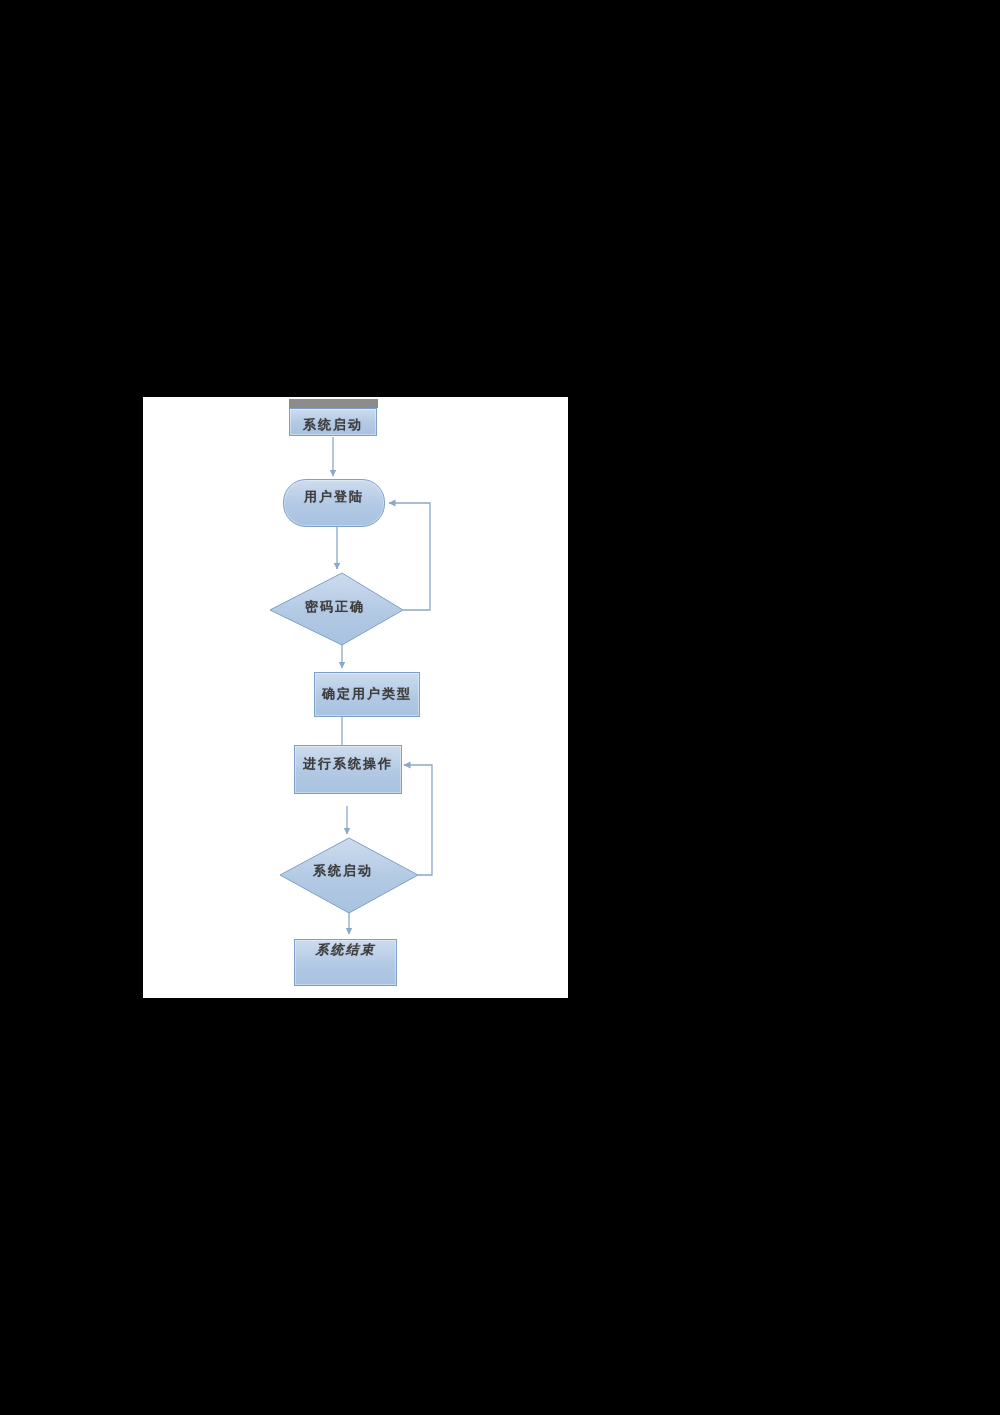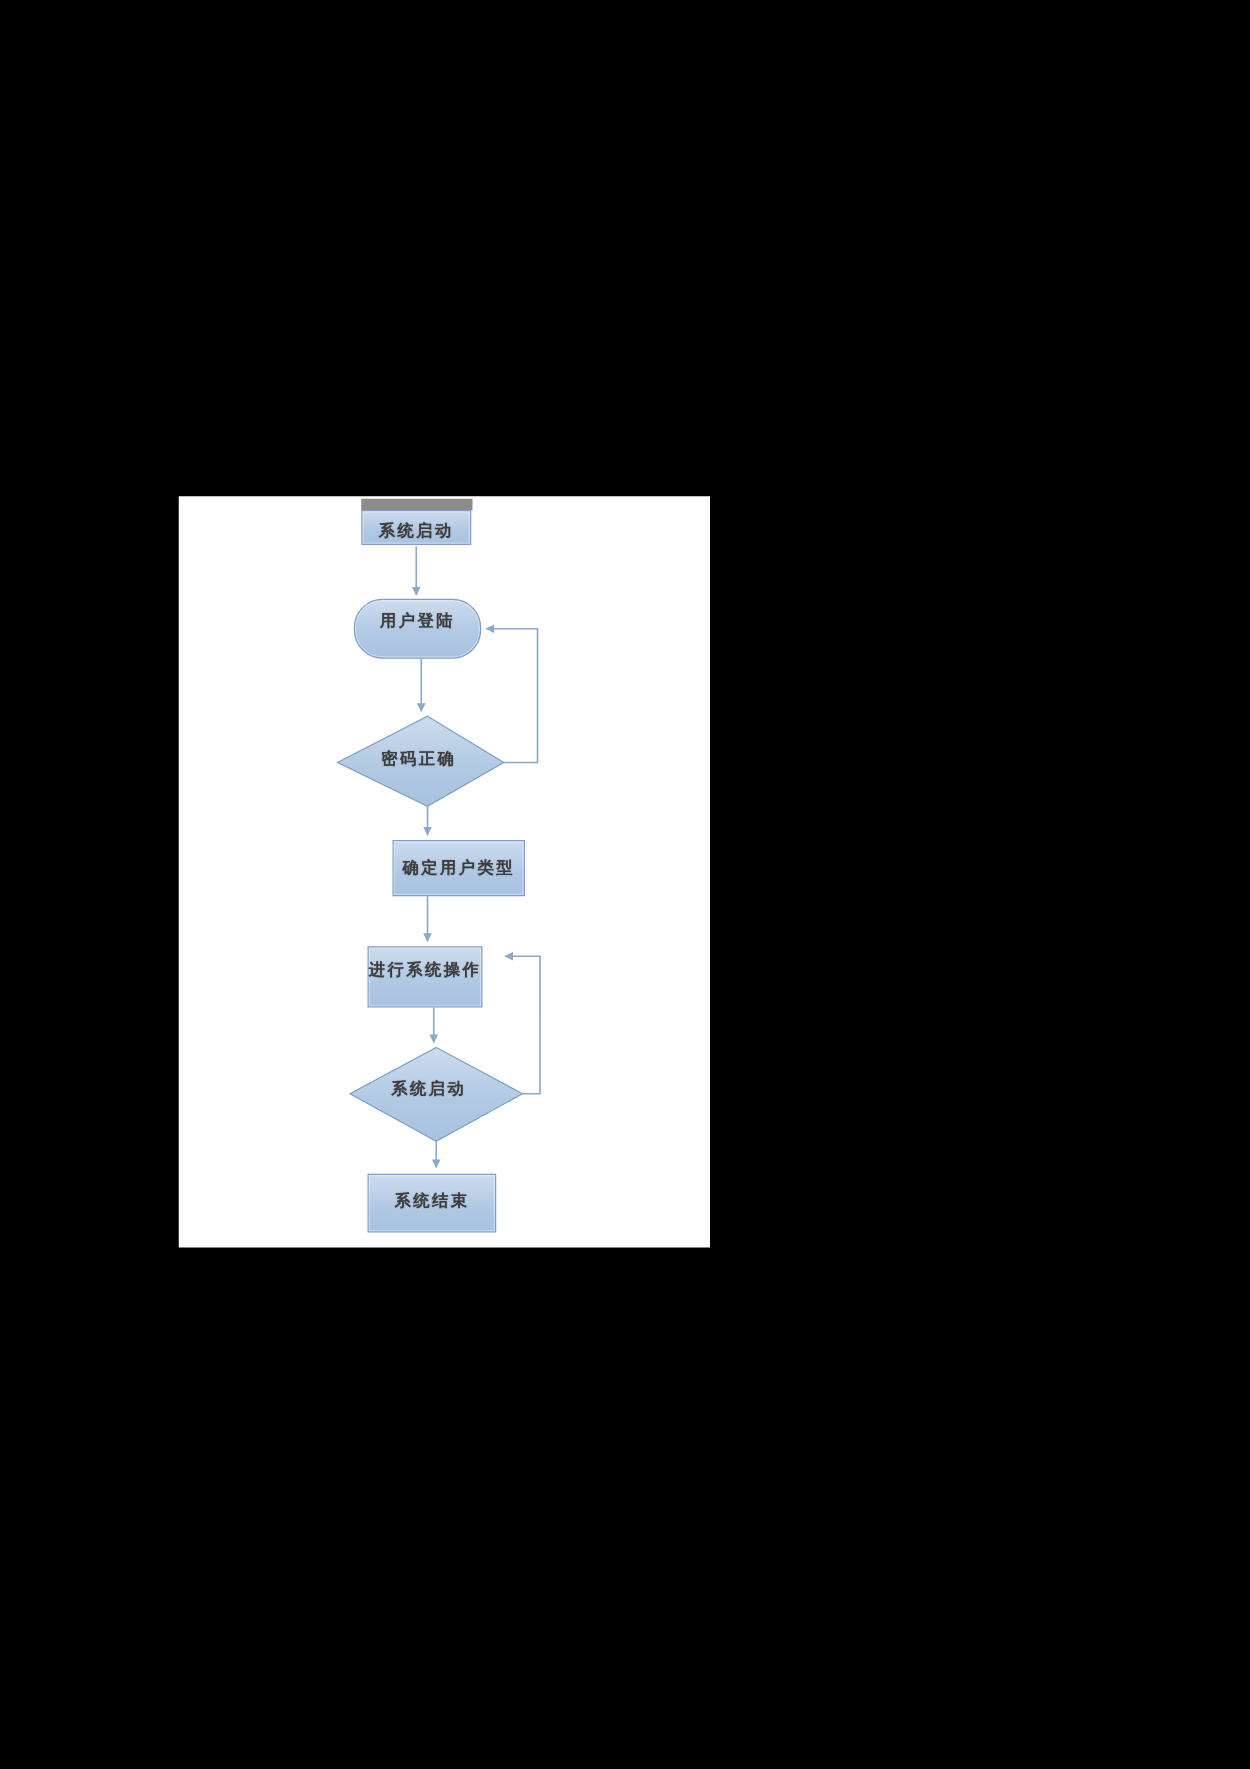--- a/index.html
+++ b/index.html
@@ -44,22 +44,22 @@
     color: #3d3d3d;
     font-size: 13px;
     font-weight: 600;
     letter-spacing: 2px;
     white-space: nowrap;
     text-shadow: 0 0 1px rgba(60,60,60,0.45);
   }
   .n-start  { left: 146px; top: 11px;  width: 88px;  height: 28px; padding-top: 7px; }
   .n-login  { left: 140px; top: 82px;  width: 102px; height: 48px; padding-top: 8px; border-radius: 23px; }
   .n-type   { left: 146px; top: 275px; width: 106px; height: 45px; padding-top: 12px; margin-left: 25px; }
-  .n-oper   { left: 151px; top: 360px; width: 92px; height: 49px; padding-top: 9px; }
-  .n-end    { left: 151px; top: 542px; width: 103px; height: 47px; padding-top: 12px; }
+  .n-oper   { left: 151px; top: 348px; width: 108px; height: 49px; padding-top: 9px; }
+  .n-end    { left: 151px; top: 542px; width: 103px; height: 47px; padding-top: 1px; font-style: italic; }
   .dlabel {
     position: absolute;
     transform: translate(-50%, -50%);
   }
   .dl-password { left: 192px; top: 210px; }
   .dl-exit     { left: 200px; top: 474px; }
 </style>
 </head>
 <body>
 

